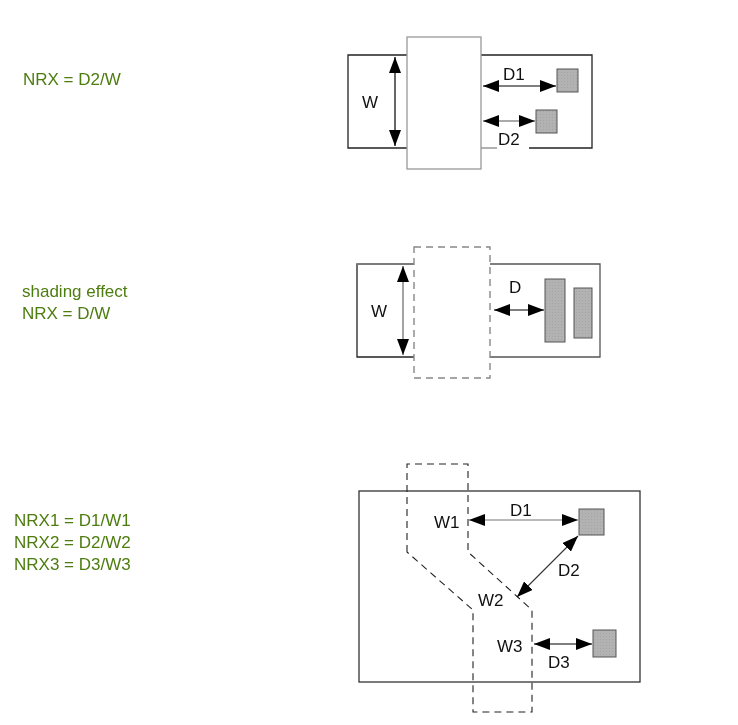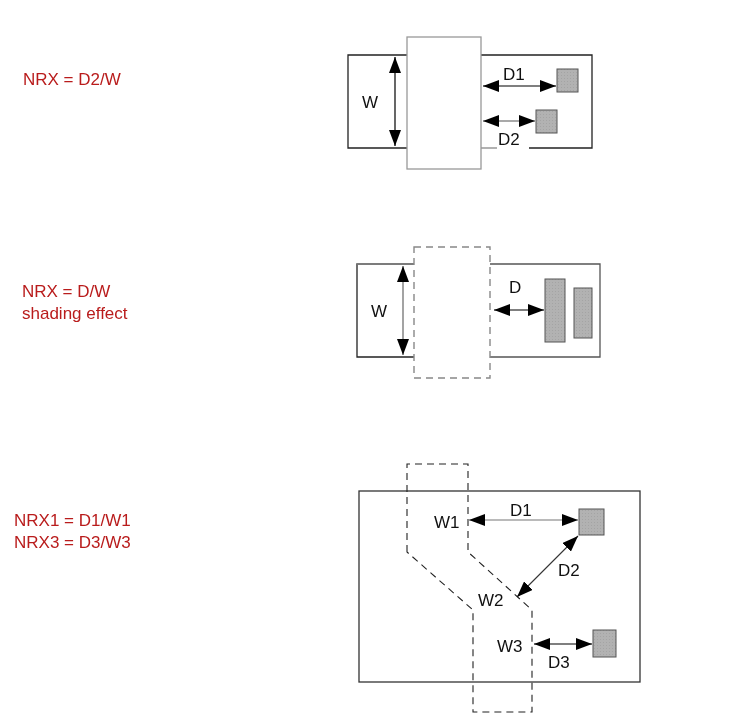--- a/index.html
+++ b/index.html
@@ -1,35 +1,36 @@
 <!DOCTYPE html>
 <html><head>
   <meta charset="utf-8">
   <style>
     html, body { margin: 0; padding: 0; background: #ffffff; }
     body { width: 738px; height: 725px; position: relative; overflow: hidden;
            font-family: "Liberation Sans", sans-serif; }
-    .formula { position: absolute; font-size: 17px; color: #b91c1c; line-height: 22px; white-space: nowrap; }
+    .formula { position: absolute; font-size: 17px; color: #4d7c0f; line-height: 22px; white-space: nowrap; }
     #diagram { position: absolute; left: 0; top: 0; }
     .lbl { font-family: "Liberation Sans", sans-serif; font-size: 17px; fill: #111111; }
   </style>
 </head>
 <body>
 
 <div class="formula" style="left:23px; top:69px;">
   <div>NRX = D2/W</div>
 </div>
 
 <div class="formula" style="left:22px; top:281px;">
+  <div>shading effect</div>
   <div>NRX = D/W</div>
-  <div>shading effect</div>
 </div>
 
 <div class="formula" style="left:14px; top:510px;">
   <div>NRX1 = D1/W1</div>
+  <div>NRX2 = D2/W2</div>
   <div>NRX3 = D3/W3</div>
   <div style="height:22px"></div>
 </div>
 
 <svg id="diagram" width="738" height="725" viewBox="0 0 738 725">
   <defs>
     <marker id="ah" markerWidth="10" markerHeight="10" refX="9" refY="5" orient="auto-start-reverse" markerUnits="userSpaceOnUse">
       <path d="M0,0 L10,5 L0,10 Z" fill="#000"></path>
     </marker>
     <marker id="ahBig" viewBox="0 0 10 10" markerWidth="16" markerHeight="12" refX="10" refY="5" orient="auto-start-reverse" markerUnits="userSpaceOnUse" preserveAspectRatio="none">

